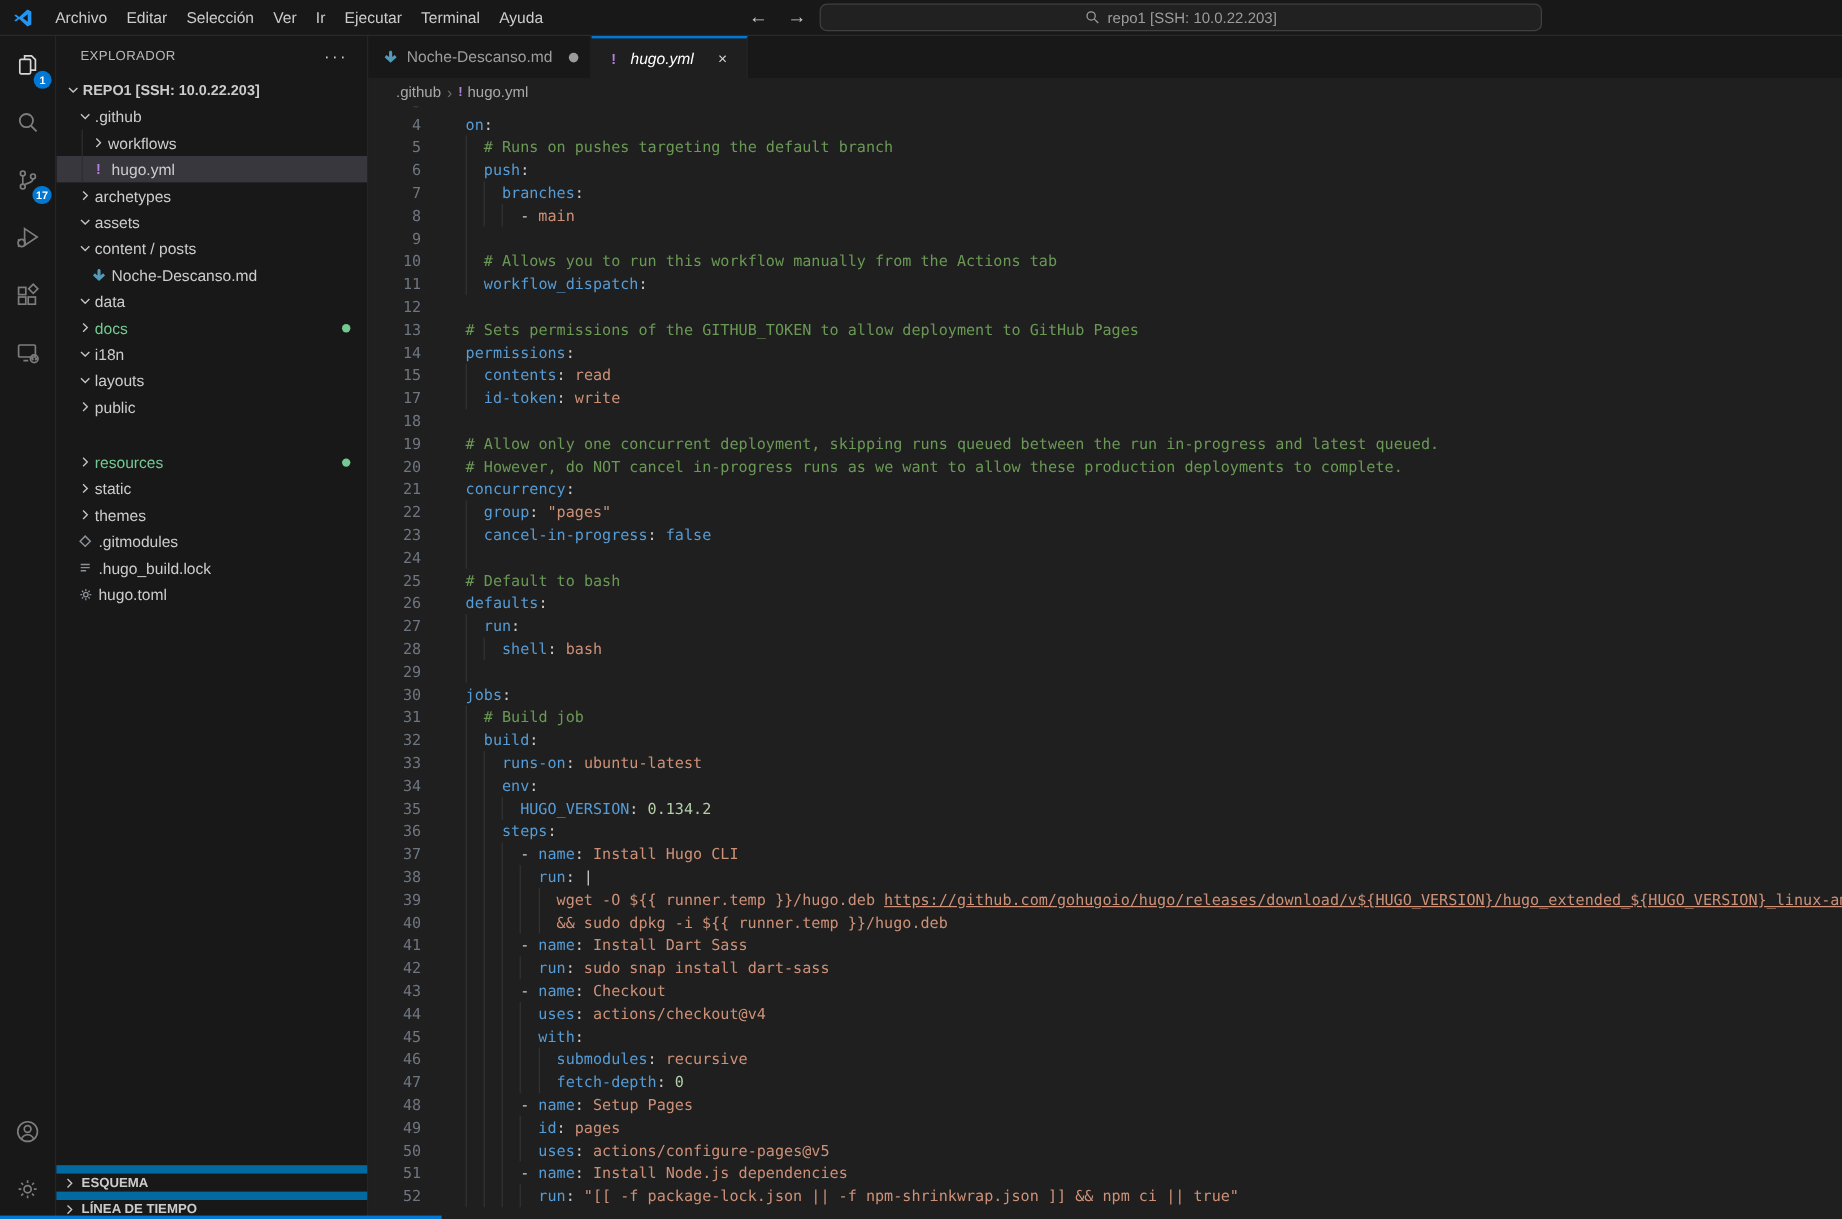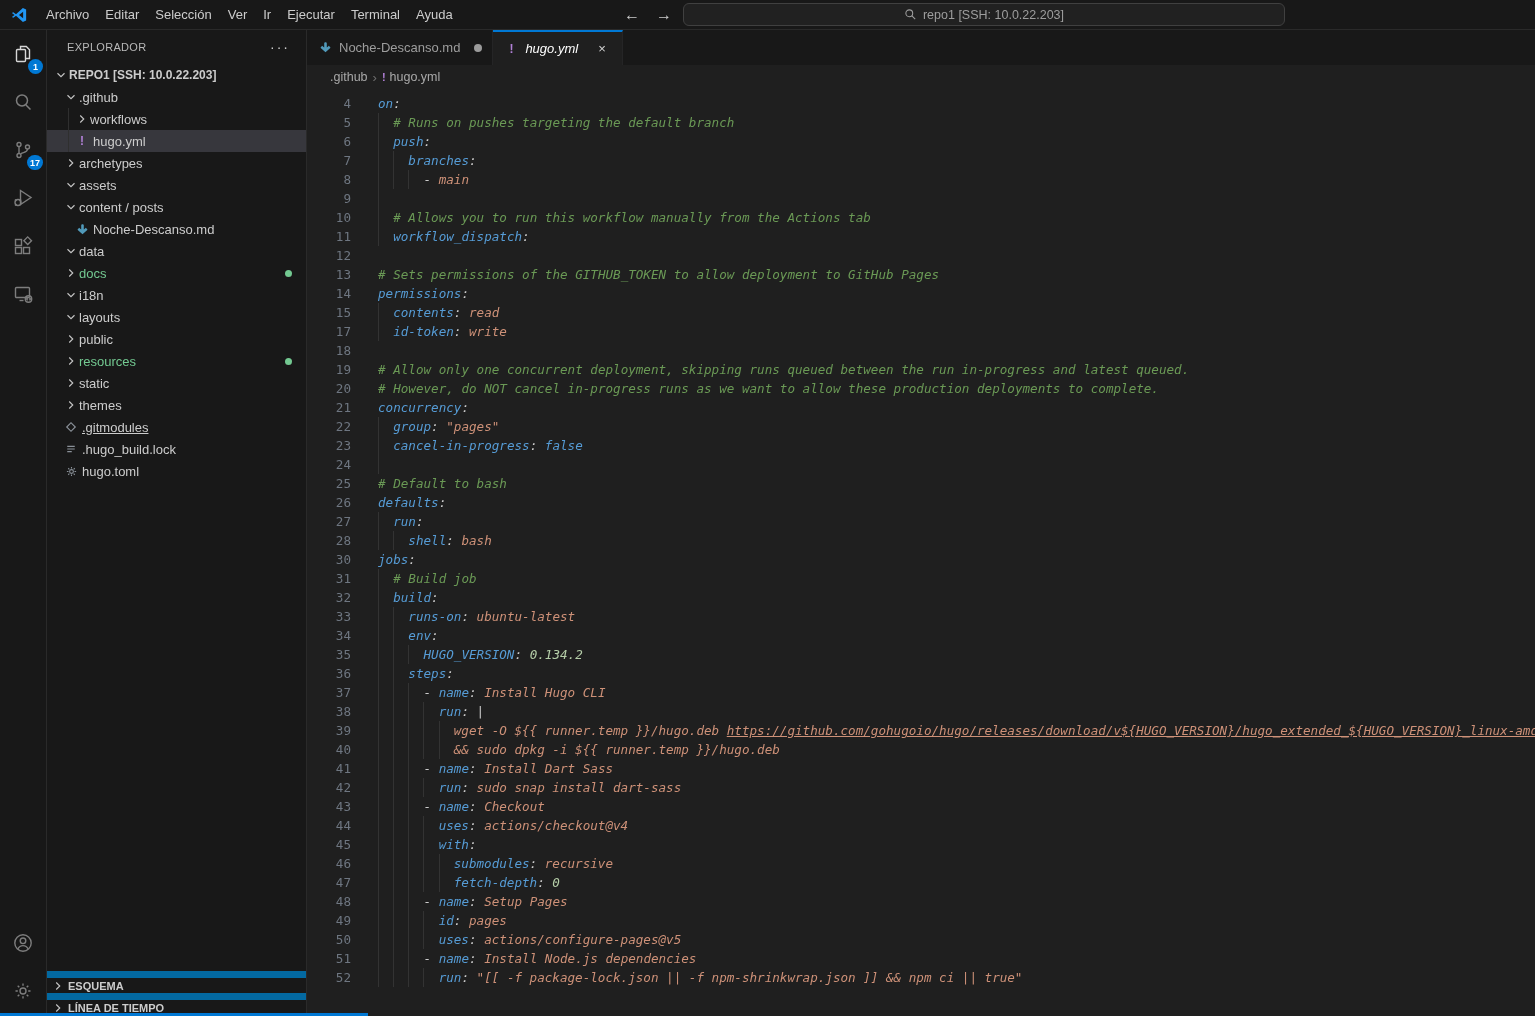--- a/index.html
+++ b/index.html
@@ -54,21 +54,21 @@
   .breadcrumb { height:24px; display:flex; align-items:center; padding-left:23px; font-size:12.5px; color:#a9a9a9; gap:5px; flex:none; }
   .bc-sep { color:#6e6e6e; font-size:13px; }
   .bc-item { display:flex; align-items:center; gap:4px; }
   .bc-icon { color:#b180d7; font-weight:bold; font-size:11px; }
 
   
   .code { flex:1; overflow:hidden; font-family:"DejaVu Sans Mono", monospace; font-size:12.6px; line-height:19px; }
   .code-inner { margin-top:-14px; }
   .cl { display:flex; height:19px; }
   .ln { width:44px; text-align:right; color:#6e7681; flex:none; }
-  .lt { padding-left:27px; white-space:pre;font-style:italic; }
+  .lt { padding-left:37px; white-space:pre; }
   .iu { display:inline-block; width:2ch; height:19px; vertical-align:top; border-left:1px solid #333333; }
   .tk-k { color:#569cd6; }
   .tk-p { color:#cccccc; }
   .tk-s { color:#ce9178; }
   .tk-c { color:#6a9955; }
   .tk-n { color:#b5cea8; }
   .tk-b { color:#569cd6; }
   .tk-u { color:#ce9178; text-decoration:underline; }
   .tk-w { color:#cccccc; }
 
@@ -298,21 +298,21 @@
             <span class="tlabel">layouts</span>
           </div>
           <div class="trow" style="padding-left: 16px;">
             <span class="chev">
               <svg width="14" height="14" viewBox="0 0 16 16" fill="none" stroke="currentColor" stroke-width="1.3">
                 <path d="m6 4 4 4-4 4"></path>
               </svg>
             </span>
             <span class="tlabel">public</span>
           </div>
-          <div class="trow" style="padding-left: 16px;">
+          <div class="trow" style="padding-left: 16px; margin-top: 24px;">
             <span class="chev">
               <svg width="14" height="14" viewBox="0 0 16 16" fill="none" stroke="currentColor" stroke-width="1.3">
                 <path d="m6 4 4 4-4 4"></path>
               </svg>
             </span>
             <span class="tlabel green">resources</span>
             <span class="gitdot" style="background: rgb(115, 201, 145);"></span>
           </div>
           <div class="trow" style="padding-left: 16px;">
             <span class="chev">
@@ -323,21 +323,21 @@
             <span class="tlabel">static</span>
           </div>
           <div class="trow" style="padding-left: 16px;">
             <span class="chev">
               <svg width="14" height="14" viewBox="0 0 16 16" fill="none" stroke="currentColor" stroke-width="1.3">
                 <path d="m6 4 4 4-4 4"></path>
               </svg>
             </span>
             <span class="tlabel">themes</span>
           </div>
-          <div class="trow" style="padding-left: 16px; text-decoration: underline;">
+          <div class="trow" style="padding-left: 16px;">
             <span class="ficon">
               <svg width="12" height="12" viewBox="0 0 16 16">
                 <rect x="4" y="4" width="8" height="8" transform="rotate(45 8 8)" fill="none" stroke="#8a9199" stroke-width="1.6"></rect>
               </svg>
             </span>
             <span class="tlabel">.gitmodules</span>
           </div>
           <div class="trow" style="padding-left: 16px;">
             <span class="ficon">
               <svg width="12" height="12" viewBox="0 0 16 16" stroke="#8a9199" stroke-width="1.6">
@@ -501,20 +501,24 @@
             </div>
             <div class="cl">
               <span class="ln">27</span>
               <span class="lt"><span class="iu"></span><span class="tk-k">run</span><span class="tk-p">:</span></span>
             </div>
             <div class="cl">
               <span class="ln">28</span>
               <span class="lt"><span class="iu"></span><span class="iu"></span><span class="tk-k">shell</span><span class="tk-p">: </span><span class="tk-s">bash</span></span>
             </div>
             <div class="cl">
+              <span class="ln">29</span>
+              <span class="lt"><span class="iu"></span></span>
+            </div>
+            <div class="cl">
               <span class="ln">30</span>
               <span class="lt"><span class="tk-k">jobs</span><span class="tk-p">:</span></span>
             </div>
             <div class="cl">
               <span class="ln">31</span>
               <span class="lt"><span class="iu"></span><span class="tk-c"># Build job</span></span>
             </div>
             <div class="cl">
               <span class="ln">32</span>
               <span class="lt"><span class="iu"></span><span class="tk-k">build</span><span class="tk-p">:</span></span>

